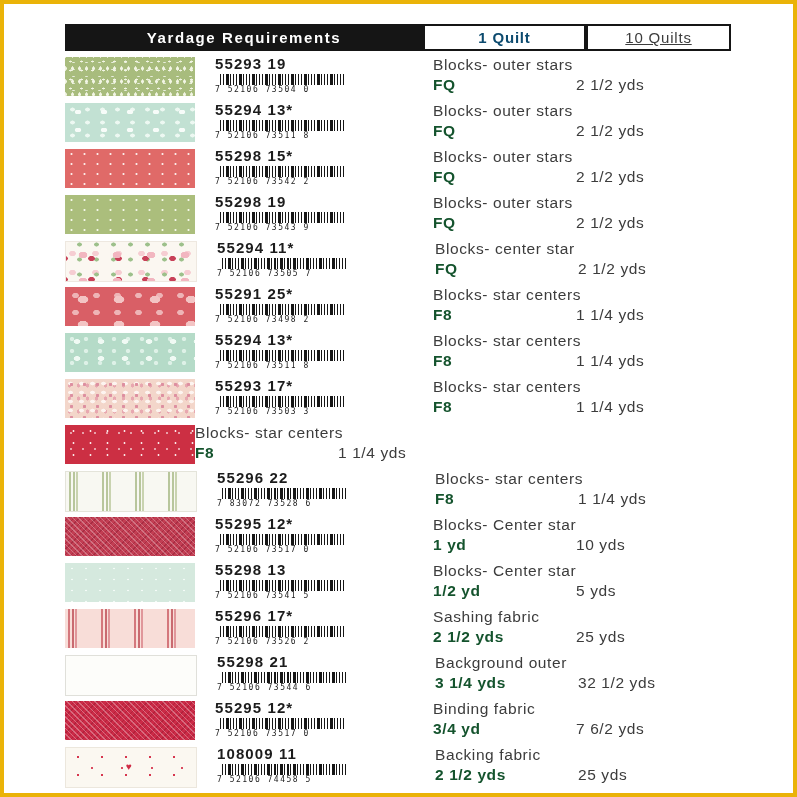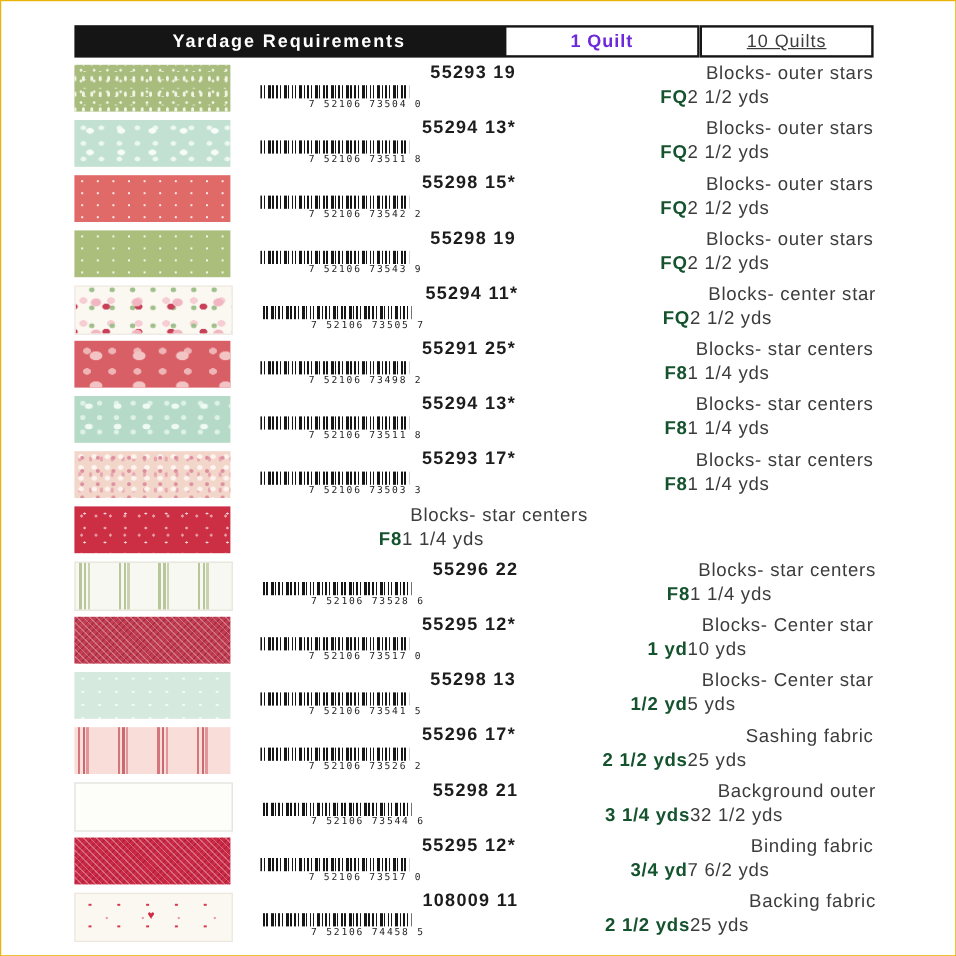--- a/index.html
+++ b/index.html
@@ -1,38 +1,38 @@
 <!DOCTYPE html>
 <html><head>
 <meta charset="utf-8">
 <style>
   html,body{margin:0;padding:0;background:#fff;}
   .page{
     position:relative;width:797px;height:797px;box-sizing:border-box;
-    background:#ffffff;border:1px solid #eab308;
+    background:#ffffff;border:4px solid #eab308;
     font-family:"Liberation Sans",sans-serif;color:#3c3c3c;overflow:hidden;
   }
   .content{position:absolute;left:61px;top:20px;width:666px;}
 
   
   .hdr{display:flex;height:27px;}
   .hdr-title{
     width:358px;background:#151515;color:#fff;font-weight:bold;font-size:15px;
     letter-spacing:1.6px;display:flex;align-items:center;justify-content:center;
   }
   .hdr-box{
     box-sizing:border-box;border:2px solid #151515;background:#fff;
     display:flex;align-items:center;justify-content:center;font-size:15px;letter-spacing:.8px;
   }
-  .hdr-box.one{width:163px;font-weight:bold;color:#6d28d9;}
+  .hdr-box.one{width:163px;font-weight:bold;color:#0c4a6e;}
   .hdr-box.ten{width:145px;color:#3c3c3c;text-decoration:underline;}
 
   
   .rows{margin-top:4px;}
-  .row{display:flex;height:46px;align-items:flex-start;text-align:right;}
+  .row{display:flex;height:46px;align-items:flex-start;}
   .swatch{width:130px;height:39px;margin-top:2px;flex:none;background-repeat:repeat;}
   .sku-col{flex:none;width:218px;margin-left:20px;}
   .sku{font-size:15px;font-weight:bold;color:#1c1c1c;letter-spacing:1.1px;line-height:17px;}
   .barcode{margin-top:2px;width:140px;}
   .bars{
     height:11px;width:124px;margin-left:5px;
     background:repeating-linear-gradient(90deg,
       #161616 0 1.5px, transparent 1.5px 3px,
       #161616 3px 4px, transparent 4px 6.5px,
       #161616 6.5px 9px, transparent 9px 10px,
@@ -283,21 +283,21 @@
       </div>
     </div>
   </div>
 
   <div class="row">
     <div class="swatch" data-pattern="green-stripe" style="background-color: rgb(248, 248, 242);"></div>
     <div class="sku-col">
       <div class="sku">55296 22</div>
       <div class="barcode">
         <div class="bars"></div>
-        <div class="digits">7 52106 73528 6</div>
+        <div class="digits">7 83072 73528 6</div>
       </div>
     </div>
     <div class="desc-col">
       <div class="desc">Blocks- star centers</div>
       <div class="line2">
         <span class="cut">F8</span>
         <span class="ten-amt">1 1/4 yds</span>
       </div>
     </div>
   </div>

